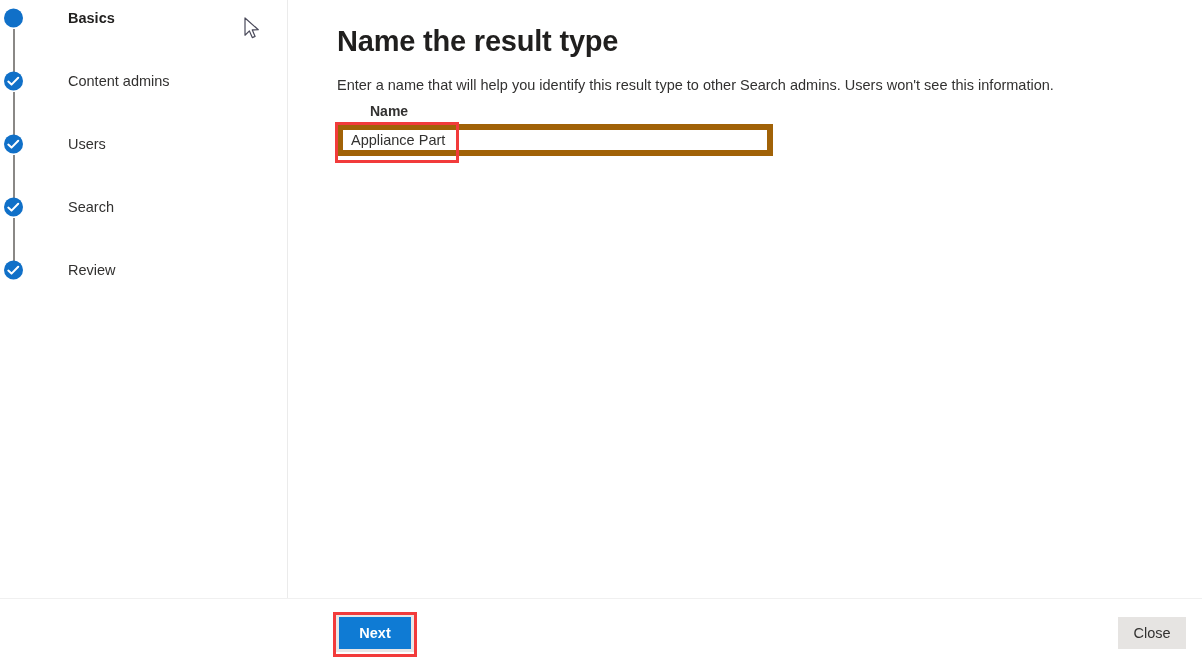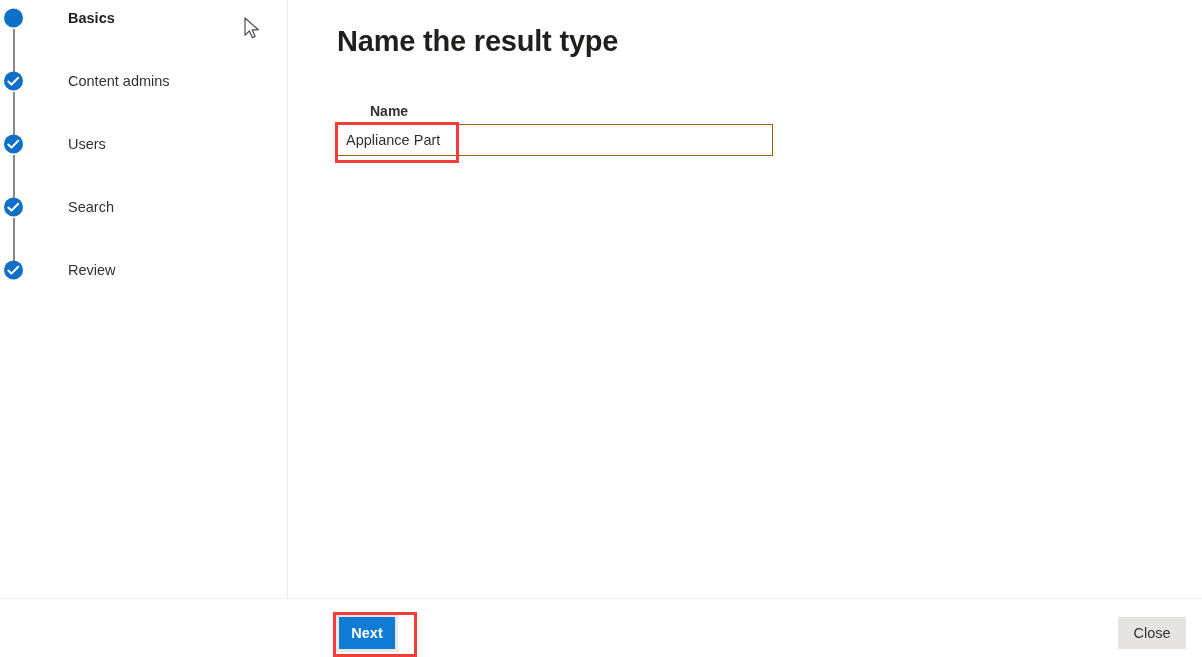--- a/index.html
+++ b/index.html
@@ -127,21 +127,21 @@
     color: #323130;
     margin-left: 33px;
   }
   #name-input {
     position: absolute;
     left: 48px;
     top: 124px;
     width: 436px;
     height: 32px;
     box-sizing: border-box;
-    border: 1px solid #a16207;
+    border: 6px solid #a16207;
     background: #ffffff;
     font-family: "Liberation Sans", sans-serif;
     font-size: 14.5px;
     color: #323130;
     padding: 0 8px;
     outline: none;
     border-radius: 0;
   }
 
   
@@ -151,21 +151,21 @@
     top: 598px;
     width: 1202px;
     height: 59px;
     border-top: 1px solid #f0f0f0;
     box-sizing: border-box;
   }
   #next-button {
     position: absolute;
     left: 339px;
     top: 18px;
-    width: 56px;
+    width: 72px;
     height: 32px;
     background: #0f7bd4;
     color: #ffffff;
     font-family: "Liberation Sans", sans-serif;
     font-size: 14.5px;
     font-weight: bold;
     border: none;
     outline: 3px solid #e8e8e8;
     cursor: pointer;
     padding: 0;
@@ -272,20 +272,21 @@
             <path d="M1.3 6.1 L4.5 9.1 L11.2 2.2" fill="none" stroke="#ffffff" stroke-width="2" stroke-linecap="round" stroke-linejoin="round"></path>
           </svg>
         </span>
       </span>
       <span class="step-label">Review</span>
     </div>
   </div>
 
   <div id="main-pane">
     <h1 id="page-title">Name the result type</h1>
+    <p id="page-description">Enter a name that will help you identify this result type to other Search admins. Users won't see this information.</p>
     <label id="name-field-label" for="name-input">Name</label>
     <input id="name-input" type="text" value="Appliance Part" style="">
   </div>
 
   <div id="footer">
     <button id="next-button">Next</button>
     <button id="close-button">Close</button>
   </div>
 
   <div class="annotation-box" id="annotation-name-input"></div>

